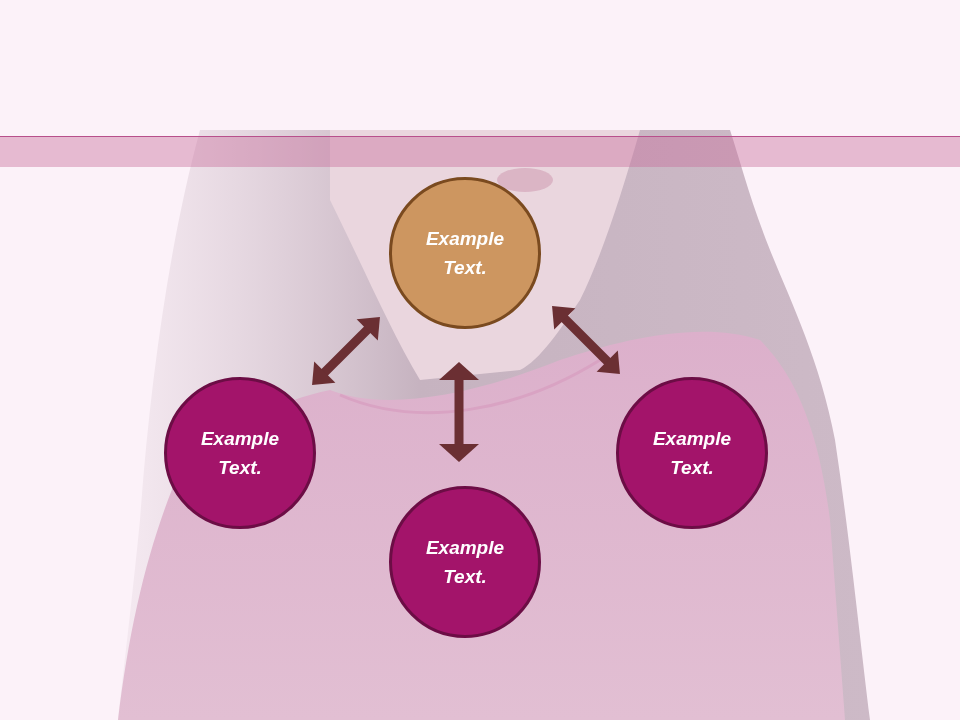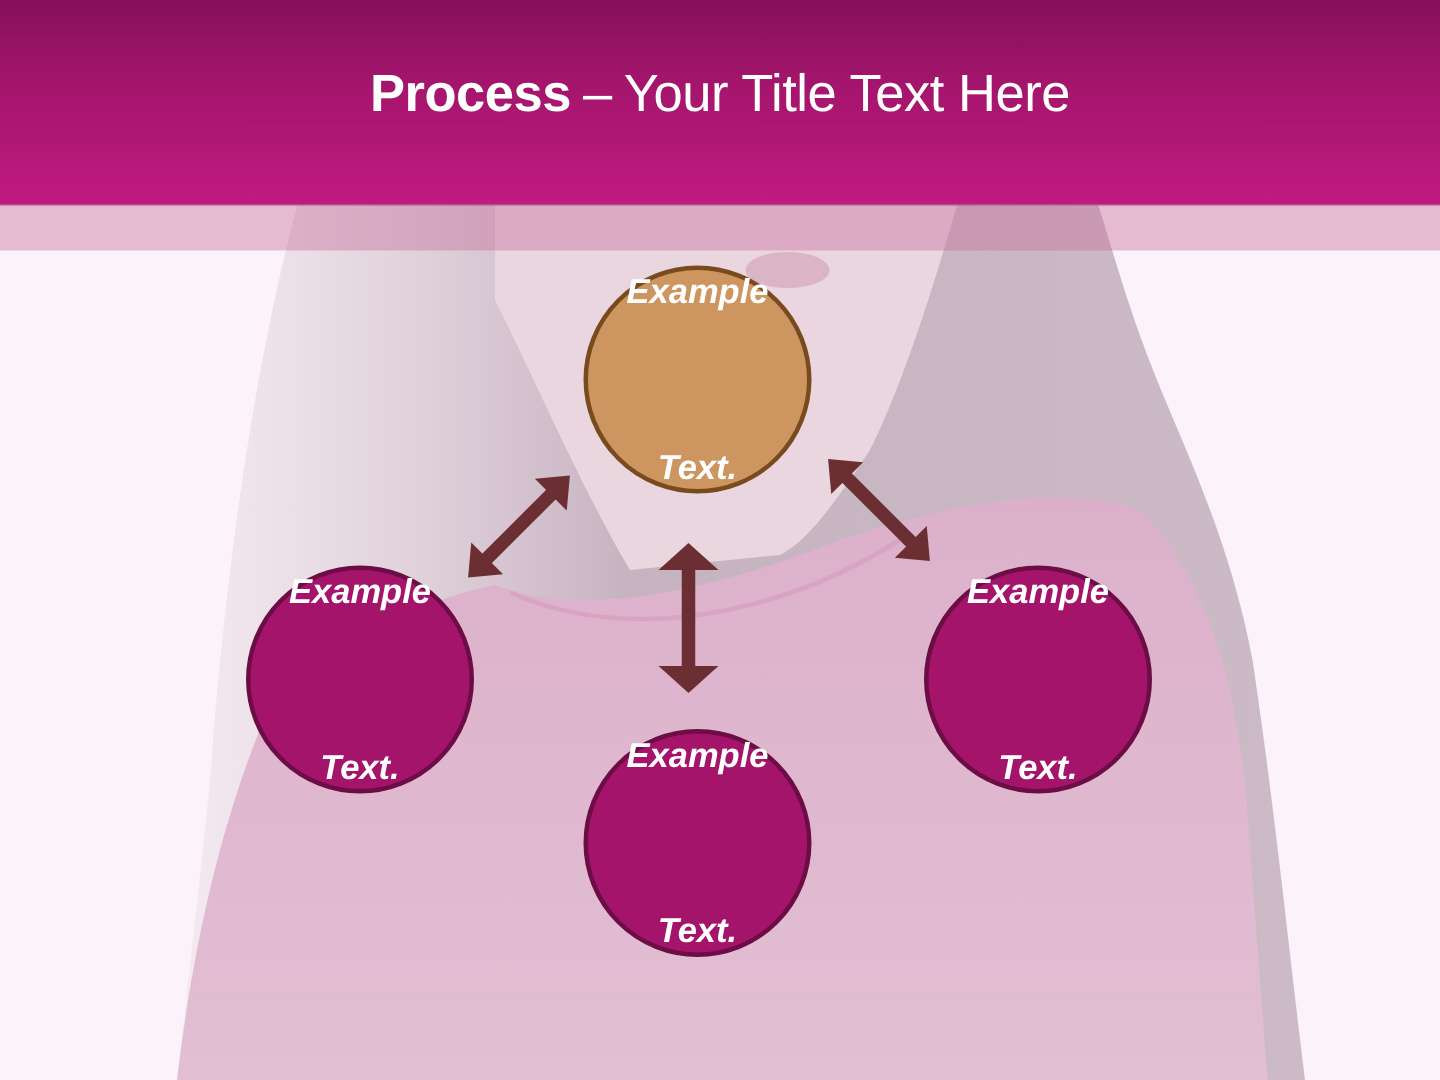--- a/index.html
+++ b/index.html
@@ -22,23 +22,23 @@
     .title .bold { font-weight: bold; }
     .title .sep { margin: 0 8px; }
     .band {
       position: absolute; left: 0; top: 136px; width: 960px; height: 30px;
       background: rgba(200,110,155,0.42);
       border-top: 1px solid #b8508c;
     }
 
     .node {
       position: absolute; width: 152px; height: 152px; border-radius: 50%;
-      display: flex; align-items: center; justify-content: space-between; flex-direction: column;
+      display: flex; align-items: center; justify-content: center; flex-direction: column;
       box-sizing: border-box; color: #fff; font-style: italic; font-weight: bold;
-      font-size: 23px; line-height: 29px; text-align: center; cursor: pointer;
+      font-size: 19px; line-height: 29px; text-align: center; cursor: pointer;
     }
     .node span { display: block; }
     .node.center { background: #cd9660; border: 3px solid #7a4a1f; }
     .node.satellite { background: #a3146a; border: 3px solid #6c0d45; }
 
     .arrows { position: absolute; left: 0; top: 0; width: 960px; height: 720px; pointer-events: none; }
   </style>
 </head>
 <body>
 
@@ -62,25 +62,20 @@
 
     <path d="M330,130 L640,130 C620,200 600,260 580,300 C560,330 540,360 520,370 L420,380 C390,330 360,260 330,200 Z" fill="#ead6de"></path>
 
     <path d="M330,390 C380,410 460,400 560,360 C620,340 700,320 760,340 C800,380 820,440 830,520 L845,720 L118,720 C130,620 150,540 180,470 C220,430 280,400 330,390 Z" fill="url(#shirt)"></path>
 
     <path d="M340,395 C420,430 520,410 600,360" stroke="#d9a3c3" stroke-width="3" fill="none"></path>
 
     <ellipse cx="525" cy="180" rx="28" ry="12" fill="#d4a7bb" opacity="0.7"></ellipse>
   </svg>
 
-  <div class="header">
-    <div class="title">
-      <span class="bold">Process</span><span class="sep">–</span><span>Your Title Text Here</span>
-    </div>
-  </div>
   <div class="band"></div>
 
   <svg class="arrows" viewBox="0 0 960 720">
     <g fill="#6b2f33">
 
       <g transform="translate(346,351) rotate(-45)">
         <rect x="-34" y="-4.5" width="68" height="9"></rect>
         <polygon points="-48,0 -30,-15 -30,15"></polygon>
         <polygon points="48,0 30,-15 30,15"></polygon>
       </g>

